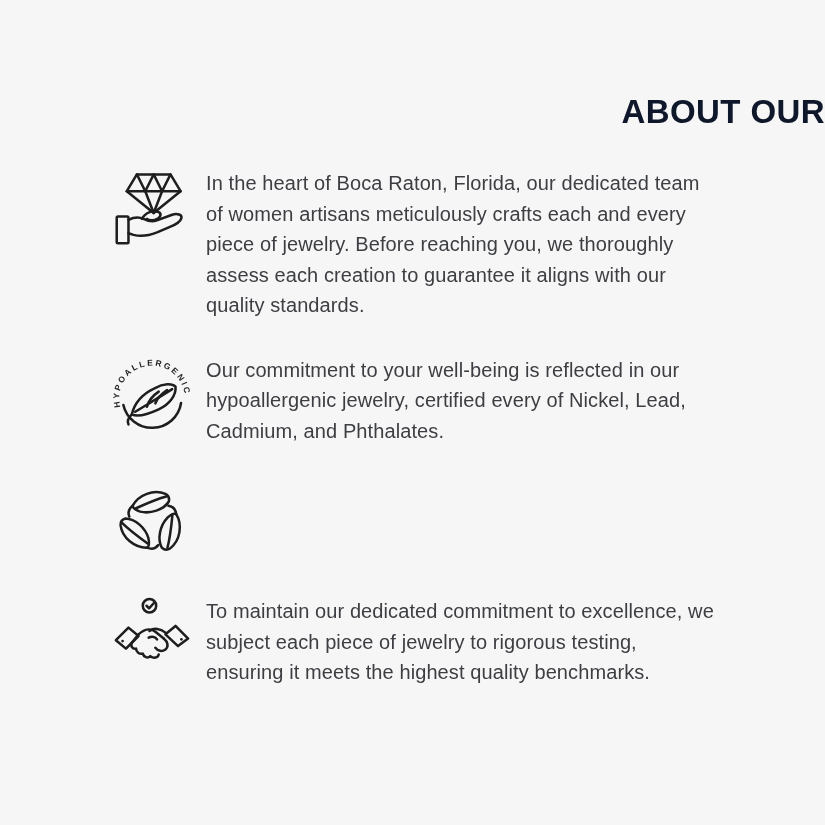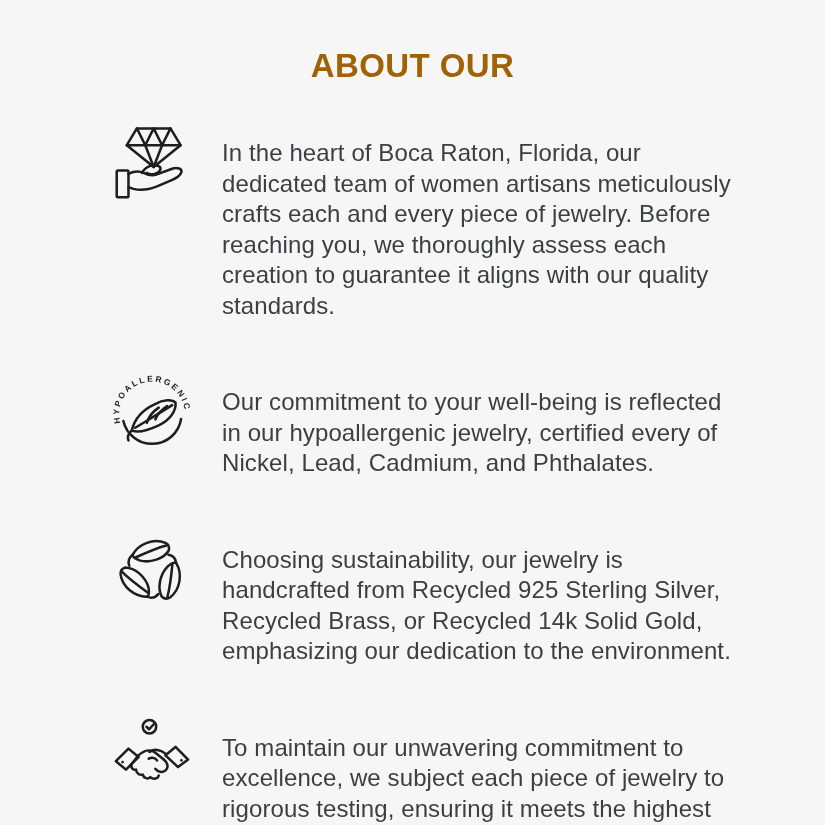--- a/index.html
+++ b/index.html
@@ -5,23 +5,23 @@
   html, body { margin: 0; padding: 0; }
   .page {
     width: 825px;
     height: 825px;
     background: #f6f6f7;
     font-family: "Liberation Sans", sans-serif;
     overflow: hidden;
     box-sizing: border-box;
   }
   .title {
-    padding-top: 42px;
-    text-align: center;
-    color: #a16207;
+    padding-top: 88px;
+    text-align: right;
+    color: #0f172a;
     font-weight: 700;
     font-size: 33px;
     line-height: 48px;
     letter-spacing: 0.4px;
   }
   .features {
     margin: 32px 0 0 110px;
   }
   .feature {
     display: flex;
@@ -34,22 +34,22 @@
     height: 84px;
     margin-right: 12px;
     margin-top: -2px;
     display: flex;
     align-items: center;
     justify-content: center;
   }
   .icon-wrap svg { width: 84px; height: 84px; display: block; }
   .feature-text {
     width: 512px;
-    margin: 16px;
-    font-size: 24px;
+    margin: 0;
+    font-size: 20px;
     line-height: 30.5px;
     color: #3d3e42;
     letter-spacing: 0.1px;
   }
   .stroke {
     fill: none;
     stroke: #1e1e1e;
     stroke-width: 3;
     stroke-linecap: round;
     stroke-linejoin: round;
@@ -117,21 +117,20 @@
         <svg viewBox="0 0 100 100">
           <g id="leafA" class="stroke">
             <path d="M27,33 C34,20 52,13 66,19 C70,21 71,24 70,28 C64,38 48,43 36,40 C30,38 27,36 27,33 Z"></path>
             <path d="M31,36 C42,31 56,25 67,22"></path>
             <path d="M27,33 C23,36 21,41 23,46"></path>
           </g>
           <use href="#leafA" transform="rotate(120 50 53)"></use>
           <use href="#leafA" transform="rotate(240 50 53)"></use>
         </svg>
       </div>
-      <p class="feature-text">Choosing sustainability, our jewelry is handcrafted from Recycled 925 Sterling Silver, Recycled Brass, or Recycled 14k Solid Gold, emphasizing our dedication to the environment.</p>
     </div>
 
     <div class="feature">
       <div class="icon-wrap">
         <svg viewBox="0 0 100 100">
           <g class="stroke">
             <circle cx="47" cy="14" r="8"></circle>
             <path d="M43.5,14 L46.5,17 L52,11"></path>
             <path d="M7,55 L22,40 L34,50 L19,65 Z"></path>
             <path d="M93,53 L78,38 L66,48 L81,62 Z"></path>
@@ -139,17 +138,17 @@
             <path d="M66,46 C60,41 52,40 47,44"></path>
             <path d="M64,53 C69,57 70,63 66,66 C62,69 57,68 54,64"></path>
             <path d="M26,58 C24,62 27,66 31,65 C31,69 35,72 39,71 C40,75 45,77 48,74 C52,77 57,76 58,72"></path>
             <path d="M33,49 L26,58"></path>
             <path d="M46,52 C50,50 54,51 56,54"></path>
           </g>
           <circle cx="15" cy="56" r="1.6" fill="#1e1e1e"></circle>
           <circle cx="85" cy="54" r="1.6" fill="#1e1e1e"></circle>
         </svg>
       </div>
-      <p class="feature-text">To maintain our unwavering commitment to excellence, we subject each piece of jewelry to rigorous testing, ensuring it meets the highest quality benchmarks.</p>
+      <p class="feature-text">To maintain our dedicated commitment to excellence, we subject each piece of jewelry to rigorous testing, ensuring it meets the highest quality benchmarks.</p>
     </div>
 
   </div>
 </div>
 
 </body></html>

